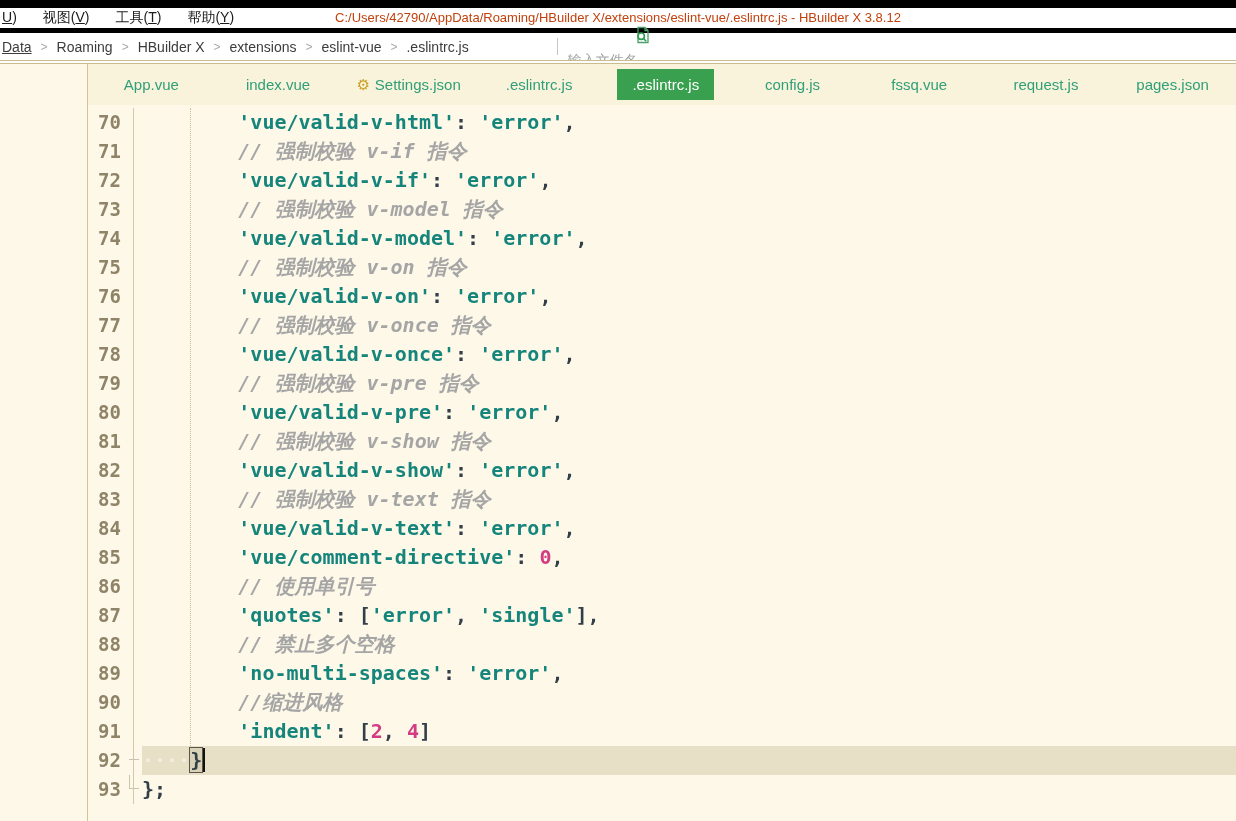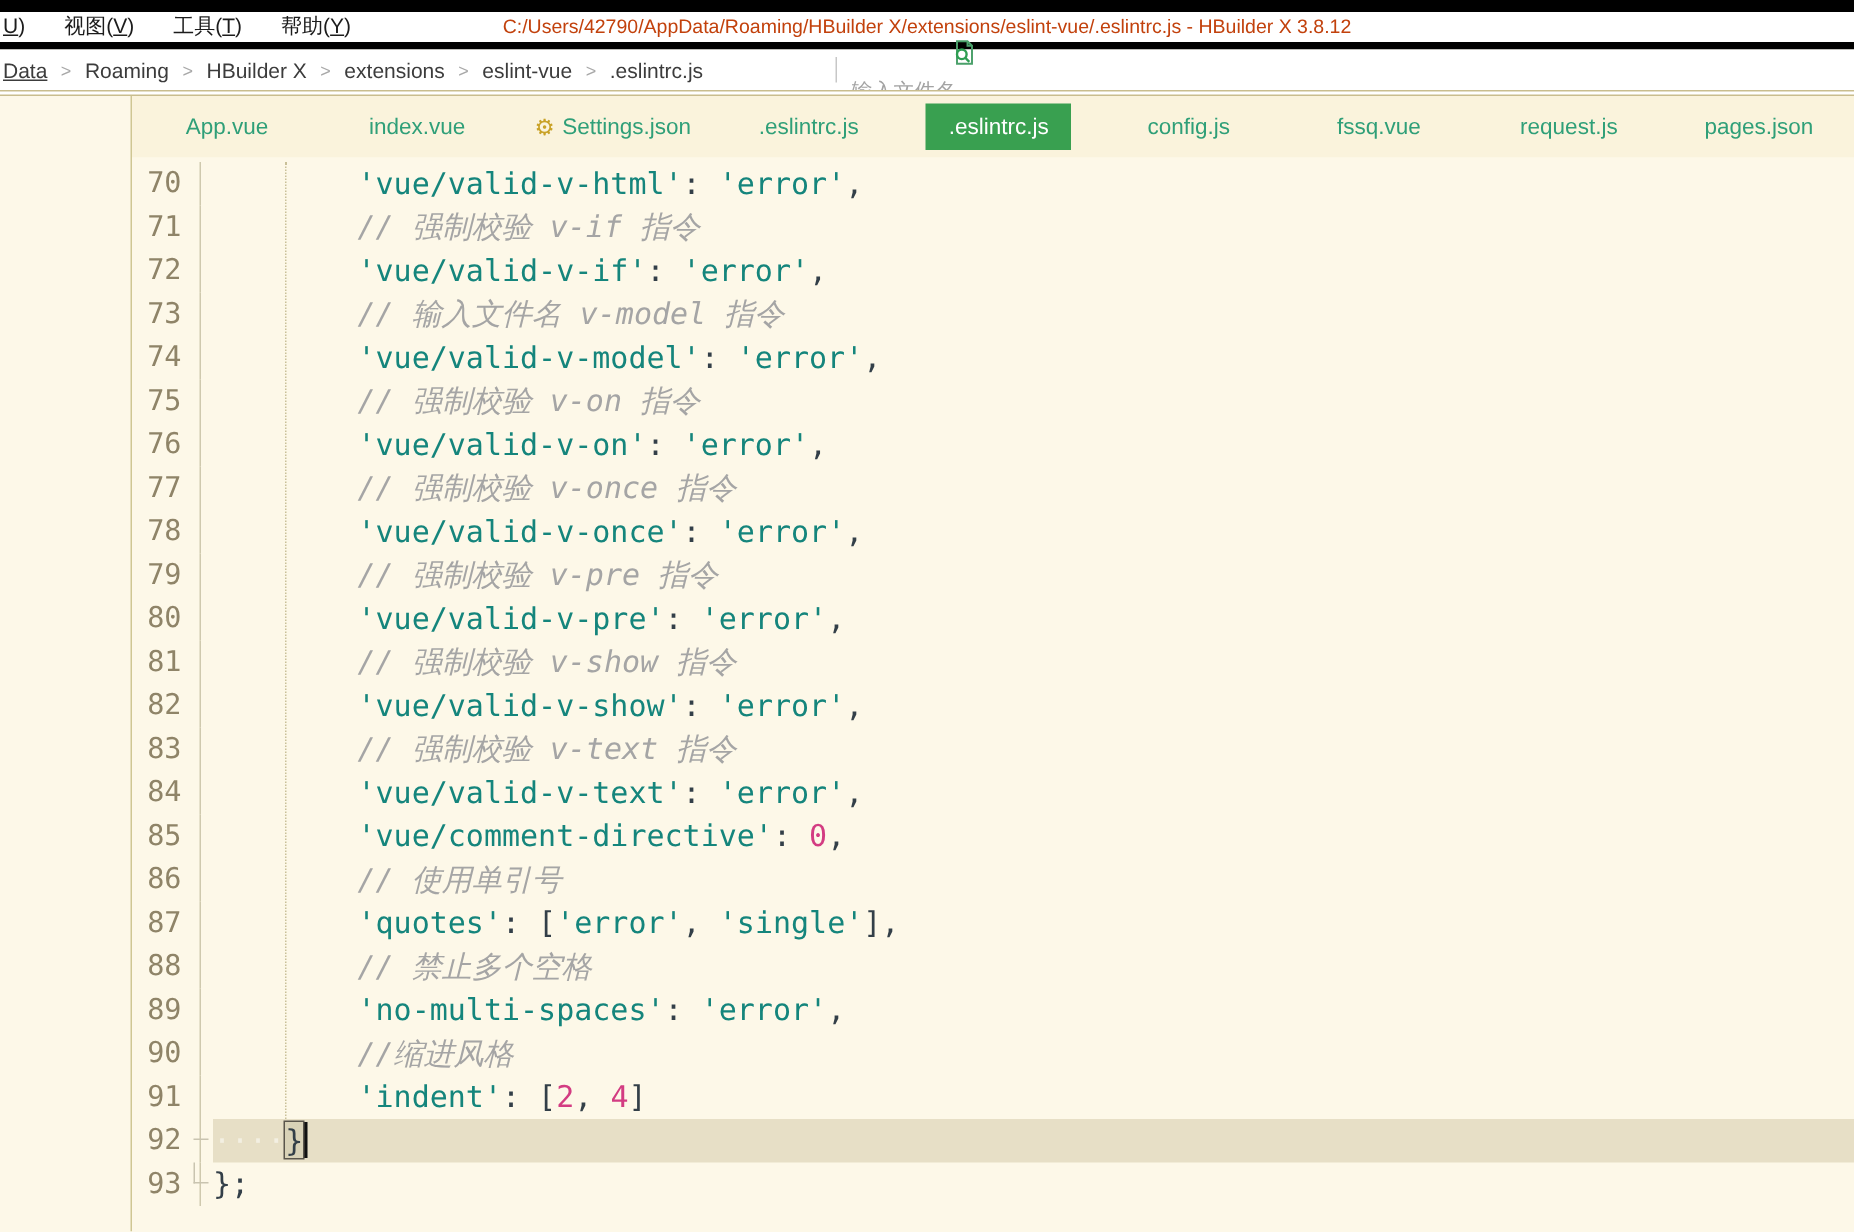--- a/index.html
+++ b/index.html
@@ -44,21 +44,21 @@
   .left-panel{position:absolute;left:0;top:64px;bottom:0;width:88px;background:var(--c-editor);
     border-right:1px solid var(--c-gutterborder);}
   .tabbar{position:absolute;left:88px;right:0;top:64px;height:41px;background:var(--c-tabbar);
     display:flex;align-items:stretch;}
   .tab{flex:1;display:flex;align-items:center;justify-content:center;font-size:15px;
     color:var(--c-tabtext);cursor:pointer;white-space:nowrap;}
   .tab-pill{display:flex;align-items:center;gap:5px;padding:7px 15px;}
   .tab.active .tab-pill{background:var(--c-activetab);color:#ffffff;}
   .gear{color:var(--c-gear);font-size:15px;}
 
-  .editor{position:absolute;left:88px;right:0;top:105px;bottom:0;background:var(--c-editor);overflow:hidden;}
+  .editor{position:absolute;left:88px;right:0;top:105px;bottom:0;background:var(--c-editor);overflow:hidden;font-weight:bold;}
   .code-lines{padding-top:3px;position:relative;}
   .indent-guide{position:absolute;left:102px;top:3px;height:638px;border-left:1px dotted var(--c-indent);}
   .code-line{display:flex;height:29px;line-height:29px;font-family:"DejaVu Sans Mono",monospace;font-size:20px;}
   .gutter-num{width:45px;text-align:right;padding-right:12px;color:var(--c-linenum);font-size:19px;flex:none;}
   .fold-col{width:9px;flex:none;border-left:1px solid var(--c-foldline);position:relative;}
   .fold-mark{position:absolute;left:-5px;top:0;width:10px;height:14px;}
   .fold-mark.mid{border-bottom:1px solid #c9c4b0;}
   .fold-mark.end{border-bottom:1px solid #c9c4b0;border-left:1px solid #c9c4b0;}
   .code-content{flex:1;white-space:pre;}
   .code-line.current .code-content{background:var(--c-curline);}
@@ -180,21 +180,21 @@
         <div class="code-content"><span class="tok-i">        </span><span class="tok-c">// 强制校验 v-if 指令</span></div>
       </div>
       <div class="code-line">
         <div class="gutter-num">72</div>
         <div class="fold-col"></div>
         <div class="code-content"><span class="tok-i">        </span><span class="tok-s">'vue/valid-v-if'</span><span class="tok-p">: </span><span class="tok-s">'error'</span><span class="tok-p">,</span></div>
       </div>
       <div class="code-line">
         <div class="gutter-num">73</div>
         <div class="fold-col"></div>
-        <div class="code-content"><span class="tok-i">        </span><span class="tok-c">// 输入文件名 v-model 指令</span></div>
+        <div class="code-content"><span class="tok-i">        </span><span class="tok-c">// 强制校验 v-model 指令</span></div>
       </div>
       <div class="code-line">
         <div class="gutter-num">74</div>
         <div class="fold-col"></div>
         <div class="code-content"><span class="tok-i">        </span><span class="tok-s">'vue/valid-v-model'</span><span class="tok-p">: </span><span class="tok-s">'error'</span><span class="tok-p">,</span></div>
       </div>
       <div class="code-line">
         <div class="gutter-num">75</div>
         <div class="fold-col"></div>
         <div class="code-content"><span class="tok-i">        </span><span class="tok-c">// 强制校验 v-on 指令</span></div>

